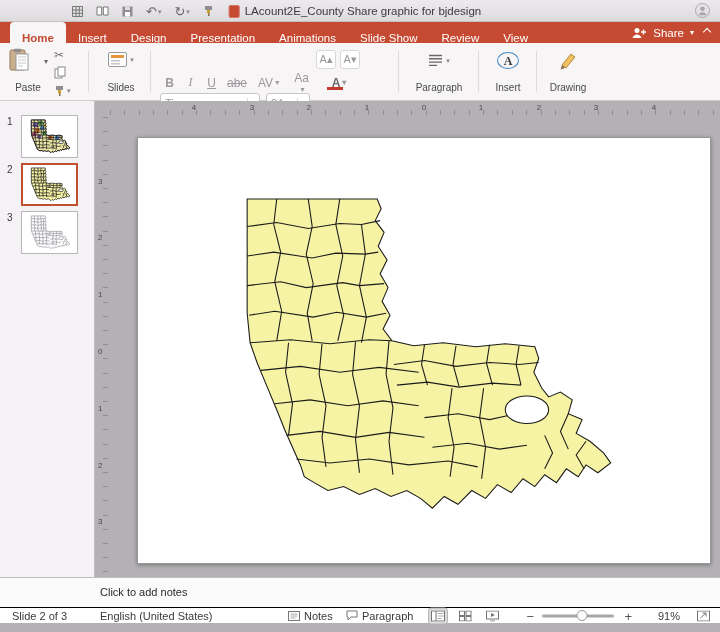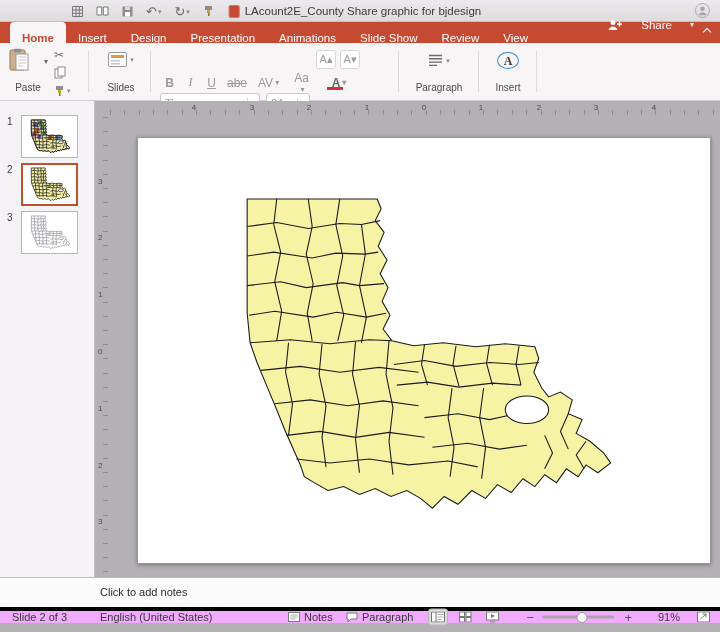--- a/index.html
+++ b/index.html
@@ -18,21 +18,21 @@
   .tb-title{position:absolute;left:50%;top:0;transform:translateX(-52%);height:22px;display:flex;align-items:center;gap:5px;font-size:11.5px;color:#3c3a3c;white-space:nowrap;}
   .doc-icon{width:11px;height:13px;background:var(--accent,#c64a32);border-radius:2px;box-shadow:inset 0 0 0 1px rgba(255,255,255,.25);}
   .search-box{position:absolute;right:38px;top:3px;width:170px;height:16px;background:#fff;border:1px solid #cfcdcf;border-radius:4px;display:flex;align-items:center;padding:0 5px;gap:4px;}
   .search-box input{border:none;outline:none;background:transparent;font-family:inherit;font-size:10.5px;color:#555;width:138px;}
   .search-box input::placeholder{color:#9d9b9d;}
   .tb-account{position:absolute;right:10px;top:3px;}
   
   .tabbar{position:absolute;top:22px;left:0;width:720px;height:21px;background:var(--accent,#c64a32);display:flex;align-items:stretch;padding-left:10px;}
   .tab{color:#fff;font-size:11.5px;padding:16px 12px;display:flex;align-items:center;cursor:default;}
   .tab.active{background:#f7f5f6;color:var(--accent,#c64a32);border-radius:4px 4px 0 0;font-weight:bold;}
-  .share{position:absolute;right:26px;top:14px;height:21px;display:flex;align-items:center;gap:18px;color:#fff;font-size:11.5px;}
+  .share{position:absolute;right:26px;top:22px;height:21px;display:flex;align-items:center;gap:6px;color:#fff;font-size:11.5px;}
   .caret-w{font-size:8px;color:#fff;}
   .collapse-ribbon{position:absolute;right:6px;top:24px;width:14px;height:16px;display:flex;justify-content:center;}
   .chev{width:6px;height:6px;border-left:1.5px solid #fff;border-top:1.5px solid #fff;transform:rotate(45deg);margin-top:5px;}
   
   .ribbon{position:absolute;top:43px;left:0;width:720px;height:58px;background:#f7f5f6;border-bottom:1px solid #cfcdcf;}
   .rlabel{position:absolute;bottom:3px;font-size:10px;color:#4a4a4a;text-align:center;}
   .rdiv{position:absolute;top:8px;bottom:8px;width:1px;background:#dcdadc;}
   .paste-group{position:absolute;left:8px;top:5px;width:40px;height:48px;}
   .paste-caret{position:absolute;right:0;top:9px;font-size:8px;color:#6a686a;}
   .small-col{position:absolute;left:54px;top:4px;display:flex;flex-direction:column;gap:3px;}
@@ -67,21 +67,21 @@
   .map-wrap{position:absolute;left:93px;top:57px;width:385px;height:330px;}
   svg.la{stroke:var(--map-stroke,#1b1b1b);fill:none;}
   .la-main{stroke-width:1.1;}
   .la-thumb{stroke-width:7;}
   .state-shape{fill:var(--map-fill,#f7f3a5);}
   .parish{fill:none;}
   .lake{fill:#fff;}
   
   .notes{position:absolute;left:0;top:577px;width:720px;height:30px;background:#fcfbfc;border-top:1px solid #c0bec0;}
   .notes span{position:absolute;left:100px;top:8px;font-size:11px;color:#2a2a2a;}
-  .statusbar{position:absolute;left:0;top:607px;width:720px;height:16px;background:#f0abfc;border-top:4px solid #000000;font-size:11px;color:#3a3a3a;}
+  .statusbar{position:absolute;left:0;top:607px;width:720px;height:16px;background:#ffffff;border-top:1px solid #000000;font-size:11px;color:#3a3a3a;}
   .sb{position:absolute;top:50%;transform:translateY(-50%);display:flex;align-items:center;gap:4px;white-space:nowrap;}
   .viewbtn{display:flex;align-items:center;justify-content:center;width:20px;height:17px;border-radius:3px;}
   .viewbtn.pressed{background:#dcdadc;border:1px solid #b8b6b8;}
   .slider-track{position:relative;width:72px;height:3px;background:#a8a6a8;border-radius:2px;}
   .slider-thumb{position:absolute;left:55%;top:50%;transform:translate(-50%,-50%);width:11px;height:11px;border-radius:50%;background:#fdfdfd;border:1px solid #999;}
   .zoomsign{font-size:13px;color:#555;}
 </style>
 </head>
 <body>
 
@@ -283,20 +283,27 @@
       <span class="mini-caret">▾</span>
     </div>
     <span class="rlabel" style="left:0;width:66px;">Paragraph</span>
   </div>
   <div class="rdiv" style="left:478px;"></div>
   <div class="big-group" style="left:486px;width:44px;">
     <div style="margin-top:4px;"><span class="insert-A">A</span></div>
     <span class="rlabel" style="left:0;width:44px;">Insert</span>
   </div>
   <div class="rdiv" style="left:536px;"></div>
+  <div class="big-group" style="left:542px;width:52px;">
+    <div style="margin-top:3px;"><svg width="20" height="19">
+          <path d="M4 14 L13 3 l4 3 -9 11 z" fill="#f0c063" stroke="#b98a3a"></path>
+          <path d="M4 14l-1.4 4.4L7 17z" fill="#8a6a4a"></path>
+        </svg></div>
+    <span class="rlabel" style="left:0;width:52px;">Drawing</span>
+  </div>
 </section>
 
 <aside class="sidebar">
   <span class="thumb-num" style="top:15px;">1</span>
   <div class="thumb" style="top:14px;">
     <svg class="la la-thumb" width="46" height="36" viewBox="-5 -5 400 345">
       <use href="#la-outline" class="state-shape" style="--map-fill:#efe9a8;"></use>
       <g clip-path="url(#la-clip)" stroke="none">
         <circle cx="55" cy="50" r="26" fill="#7a5ba8"></circle>
           <circle cx="105" cy="35" r="24" fill="#4f9d4f"></circle>

